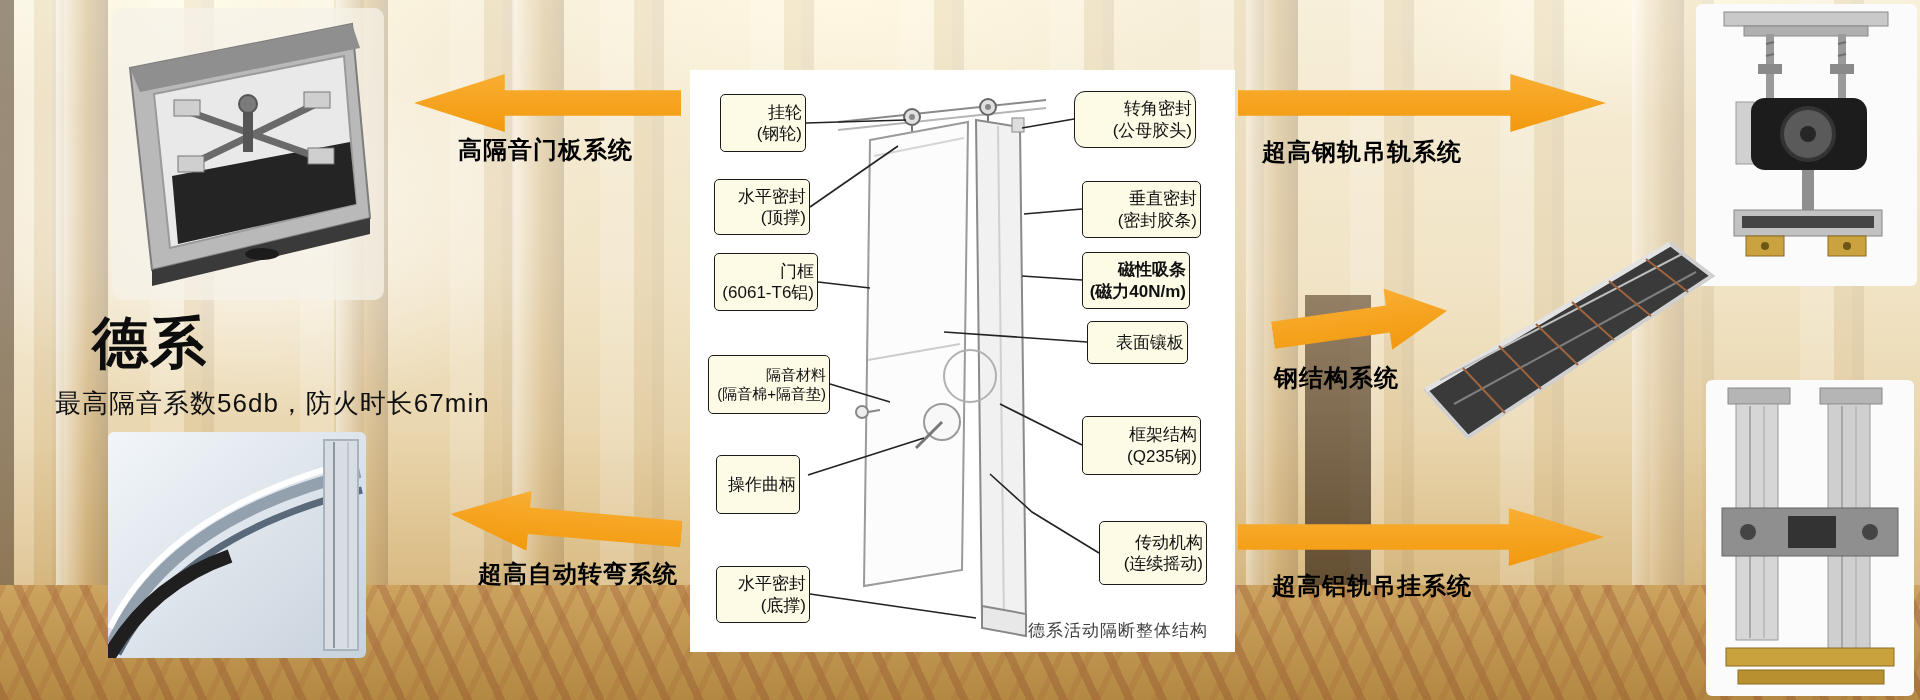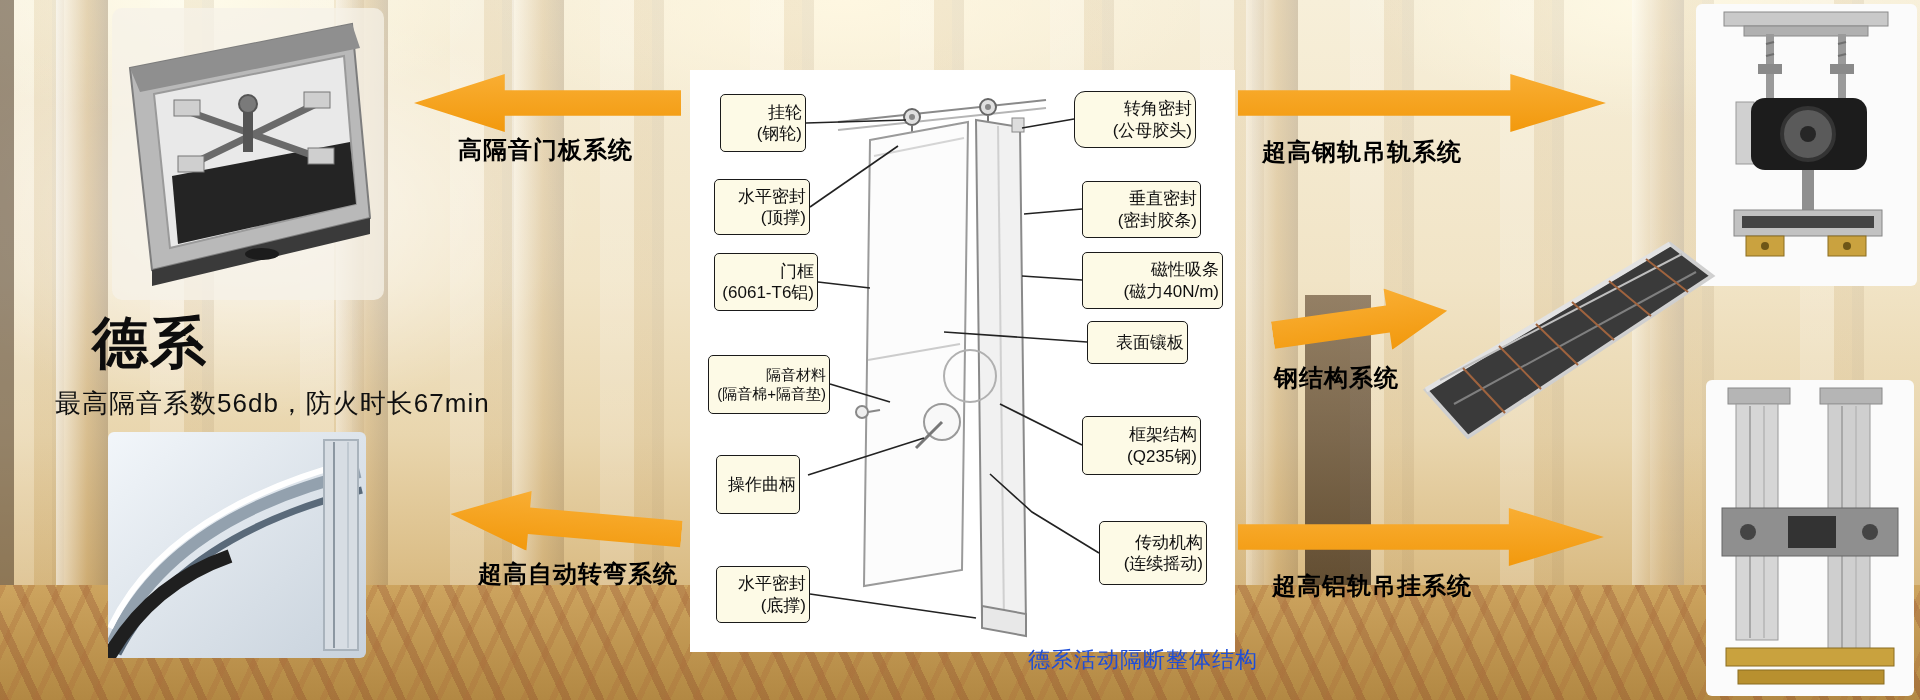--- a/index.html
+++ b/index.html
@@ -38,21 +38,21 @@
   .arr-left{clip-path:polygon(0 50%, 34% 0, 34% 28%, 100% 28%, 100% 72%, 34% 72%, 34% 100%);}
   .arr-right{clip-path:polygon(100% 50%, 66% 0, 66% 28%, 0 28%, 0 72%, 66% 72%, 66% 100%);}
   .arr-right-long{clip-path:polygon(100% 50%, 74% 0, 74% 28%, 0 28%, 0 72%, 74% 72%, 74% 100%);}
   .sys-label{position:absolute;font-weight:bold;font-size:24px;color:#000;letter-spacing:1px;white-space:nowrap;}
   
   .panel{position:absolute;left:690px;top:70px;width:545px;height:582px;background:#ffffff;}
   .panel svg{position:absolute;left:0;top:0;}
   .callout{position:absolute;background:#FDFAE6;border:1.5px solid #1a1a1a;border-radius:5px;
       display:flex;flex-direction:column;align-items:flex-end;justify-content:center;
       font-size:17px;line-height:1.25;color:#101010;text-align:center;padding:2px 3px;box-sizing:border-box;}
-  .caption{position:absolute;font-size:22px;color:#1d4ed8;letter-spacing:1px;white-space:nowrap;margin-top:26px;}
+  .caption{position:absolute;font-size:17px;color:#404040;letter-spacing:1px;white-space:nowrap;}
 </style>
 </head>
 <body>
 
 <div class="stage">
 
   <div class="bg"></div>
   <div class="columns"></div>
   <div class="pillar" style="left:56px;"></div>
   <div class="pillar" style="left:336px;opacity:.8;"></div>
@@ -253,21 +253,21 @@
     </div>
 
     <div class="callout" style="left:384px;top:21px;width:122px;height:57px;border-radius:11px;">
       <span>转角密封</span>
       <span>(公母胶头)</span>
     </div>
     <div class="callout" style="left:392px;top:111px;width:119px;height:57px;">
       <span>垂直密封</span>
       <span>(密封胶条)</span>
     </div>
-    <div class="callout" style="left:392px;top:182px;width:141px;height:57px;">
+    <div class="callout" style="left:392px;top:182px;width:108px;height:57px;font-weight:bold;">
       <span>磁性吸条</span>
       <span>(磁力40N/m)</span>
     </div>
     <div class="callout" style="left:397px;top:251px;width:101px;height:43px;">
       <span>表面镶板</span>
       <span></span>
     </div>
     <div class="callout" style="left:392px;top:346px;width:119px;height:59px;">
       <span>框架结构</span>
       <span>(Q235钢)</span>

